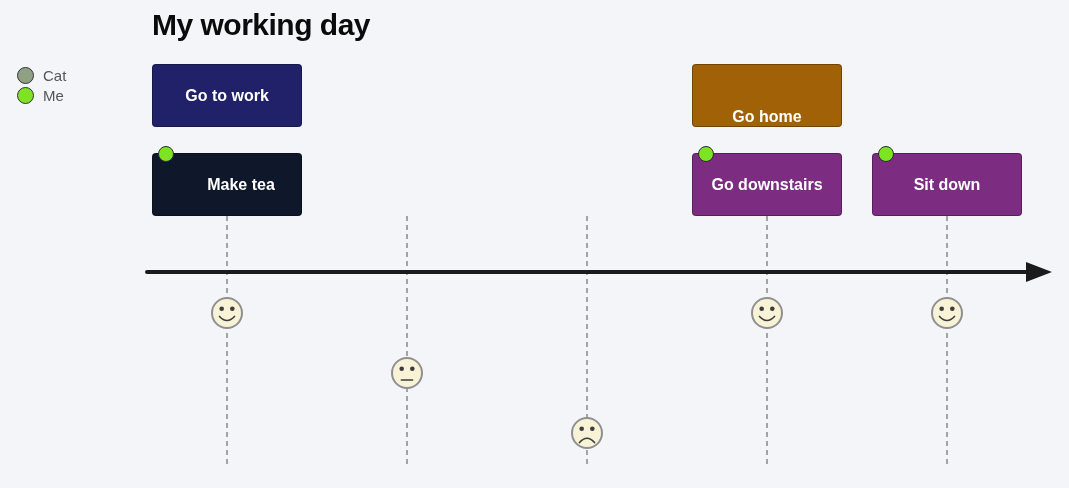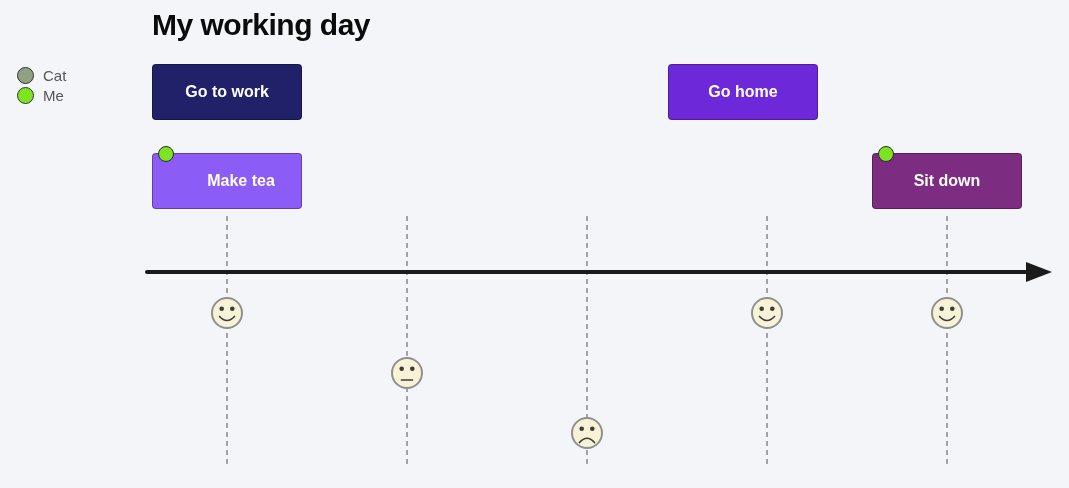--- a/index.html
+++ b/index.html
@@ -16,21 +16,21 @@
     letter-spacing:-0.5px;margin:0;
   }
   .legend{position:absolute;left:17px;top:64px;}
   .legend-row{display:flex;align-items:flex-end;gap:9px;height:20px;}
   .legend-dot{
     width:17px;height:17px;border-radius:50%;
     border:1.5px solid #333;box-sizing:border-box;flex:0 0 auto;
   }
   .legend-label{font-size:15px;color:#555;}
   .box{
-    position:absolute;width:150px;height:56px;
+    position:absolute;width:150px;height:63px;
     border-radius:4px;border:1px solid rgba(0,0,0,0.3);
     box-sizing:border-box;
     display:flex;align-items:center;justify-content:center;
     color:#ffffff;font-weight:bold;font-size:16px;
     z-index:3;
   }
   .section-row{top:64px;}
   .task-row{top:153px;}
   .actor-dot{
     position:absolute;top:-8px;
@@ -71,26 +71,30 @@
     </div>
     <div class="legend-row">
       <span class="legend-dot" style="background-color: rgb(125, 227, 34);"></span>
       <span class="legend-label">Me</span>
     </div>
   </div>
 
   <div class="box section-row" style="left: 152px; background-color: rgb(33, 33, 105);">
     <span>Go to work</span>
   </div>
-  <div class="box section-row" style="left: 668px; background-color: #6d28d9;">
+  <div class="box section-row" style="left: 692px; background-color: #a16207; align-items: flex-end;">
     <span>Go home</span>
   </div>
 
-  <div class="box task-row" style="left: 152px; background-color: #8b5cf6; padding-left: 28px;">
+  <div class="box task-row" style="left: 152px; background-color: #0f172a; padding-left: 28px;">
     <span>Make tea</span>
+  <span class="actor-dot" style="left: 5px; background: rgb(125, 227, 34);"></span>
+    </div>
+  <div class="box task-row" style="left: 692px; background-color: rgb(124, 45, 130);">
+    <span>Go downstairs</span>
   <span class="actor-dot" style="left: 5px; background: rgb(125, 227, 34);"></span>
     </div>
   <div class="box task-row" style="left: 872px; background-color: rgb(124, 45, 130);">
     <span>Sit down</span>
   <span class="actor-dot" style="left: 5px; background: rgb(125, 227, 34);"></span>
     </div>
 
   <div class="axis-line"></div>
   <div class="axis-head"></div>
 

